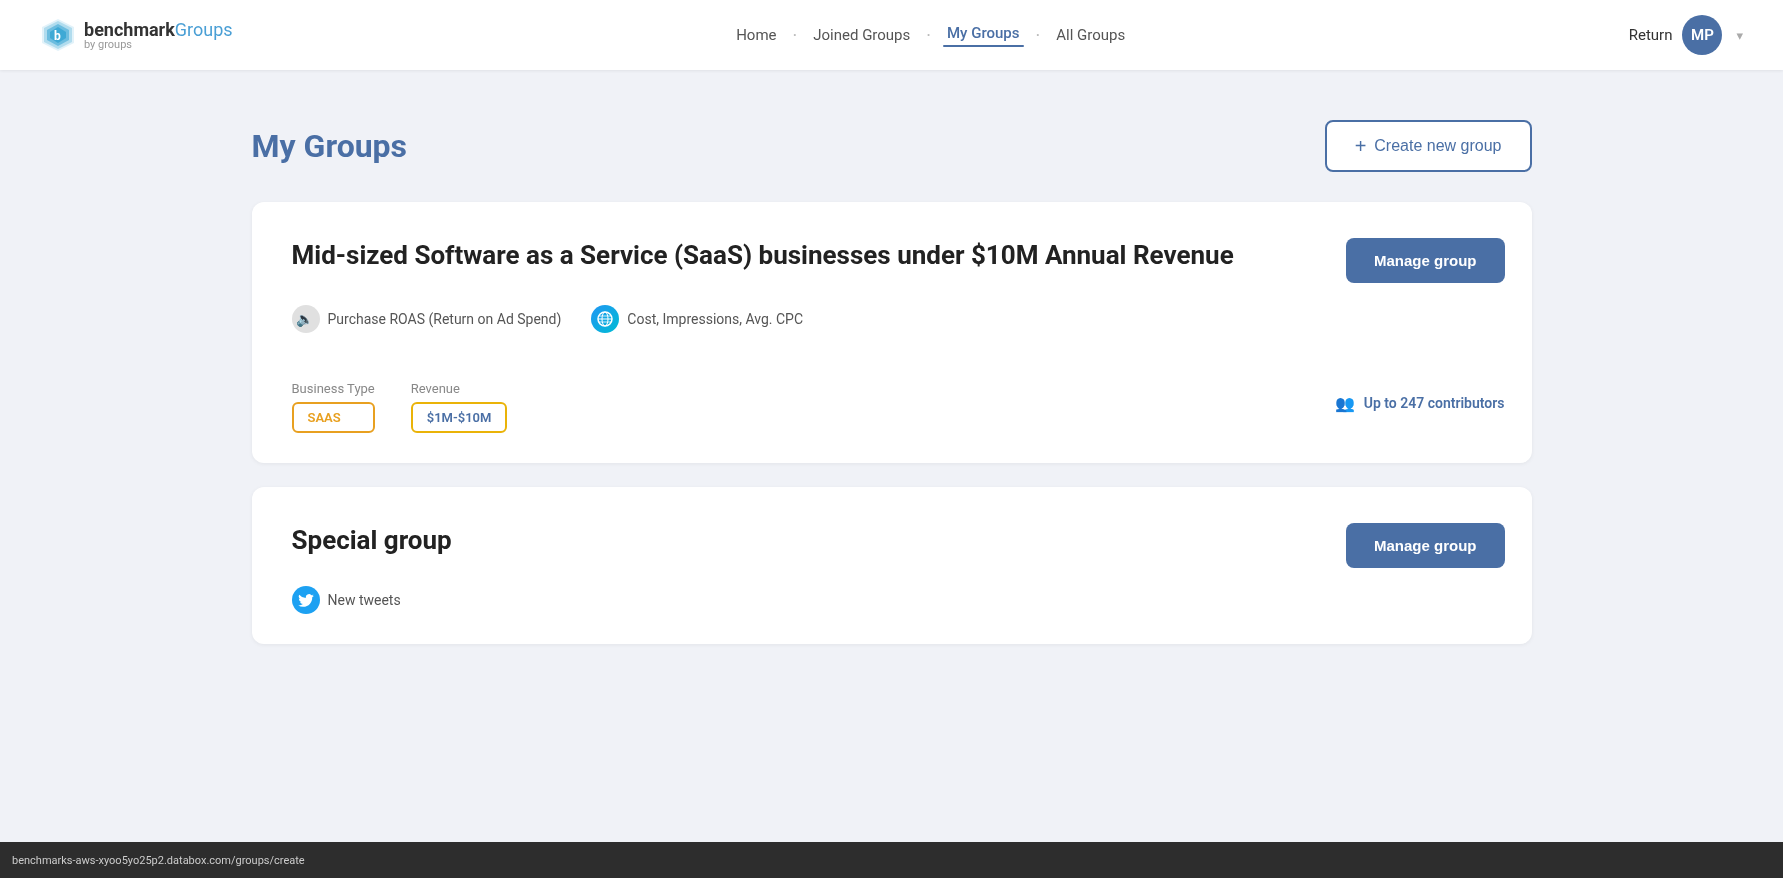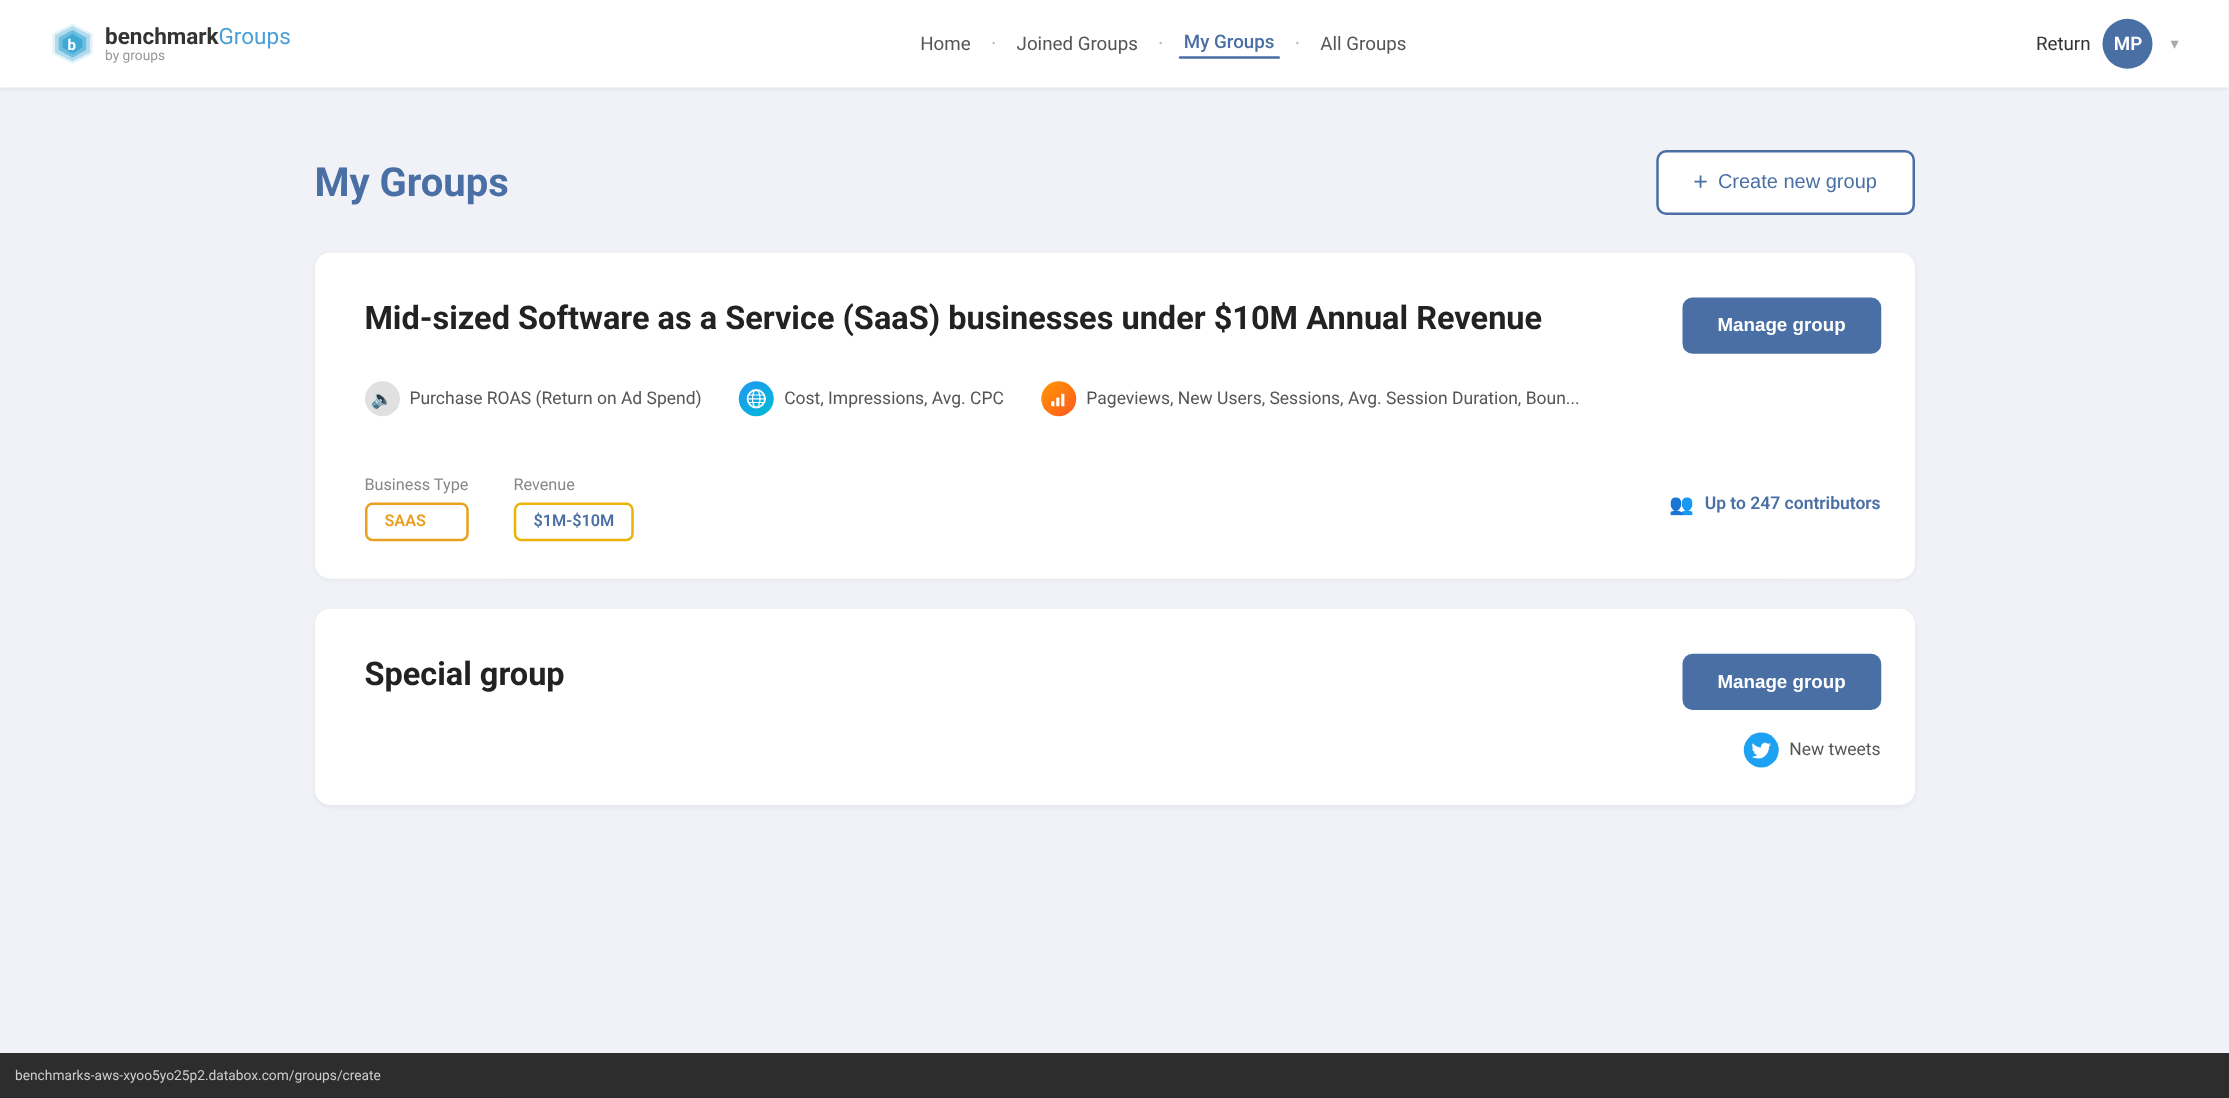--- a/index.html
+++ b/index.html
@@ -275,21 +275,20 @@
       font-size: 26px;
     }
 
     .twitter-metric {
       display: flex;
       align-items: center;
       gap: 8px;
       margin-top: 18px;
       font-size: 14px;
       color: #555;
-      justify-content: flex-end;
     }
     .twitter-icon {
       width: 28px;
       height: 28px;
       border-radius: 50%;
       background: #1DA1F2;
       display: flex;
       align-items: center;
       justify-content: center;
       color: #fff;
@@ -378,30 +377,20 @@
           <svg width="16" height="16" viewBox="0 0 16 16" fill="none">
             <circle cx="8" cy="8" r="7" stroke="white" stroke-width="1.5" fill="none"></circle>
             <ellipse cx="8" cy="8" rx="3" ry="7" stroke="white" stroke-width="1" fill="none"></ellipse>
             <line x1="1" y1="8" x2="15" y2="8" stroke="white" stroke-width="1"></line>
             <line x1="2" y1="5" x2="14" y2="5" stroke="white" stroke-width="0.8"></line>
             <line x1="2" y1="11" x2="14" y2="11" stroke="white" stroke-width="0.8"></line>
           </svg>
         </div>
         <span>Cost, Impressions, Avg. CPC</span>
       </div>
-      <div class="metric-item">
-        <div class="metric-icon orange">
-          <svg width="16" height="16" viewBox="0 0 16 16" fill="none">
-            <rect x="2" y="10" width="2.5" height="4" fill="white" rx="0.5"></rect>
-            <rect x="6" y="7" width="2.5" height="7" fill="white" rx="0.5"></rect>
-            <rect x="10" y="4" width="2.5" height="10" fill="white" rx="0.5"></rect>
-          </svg>
-        </div>
-        <span>Pageviews, New Users, Sessions, Avg. Session Duration, Boun...</span>
-      </div>
     </div>
 
     <div style="display:flex; align-items:center; justify-content:space-between; margin-top:24px;">
       <div class="tags-row">
         <div style="display:flex; flex-direction:column; gap:6px; margin-right:20px;">
           <span class="tag-label">Business Type</span>
           <span class="tag saas">SAAS</span>
         </div>
         <div style="display:flex; flex-direction:column; gap:6px;">
           <span class="tag-label">Revenue</span>

